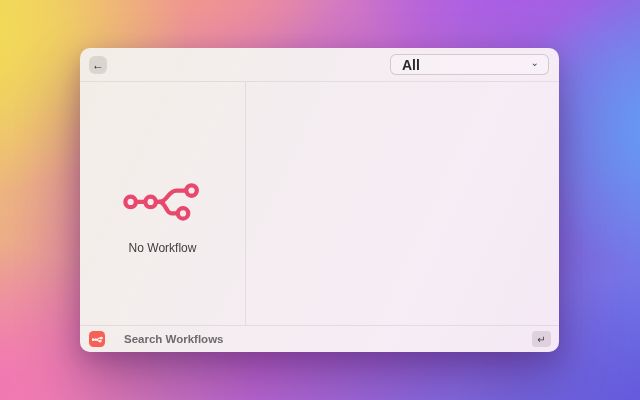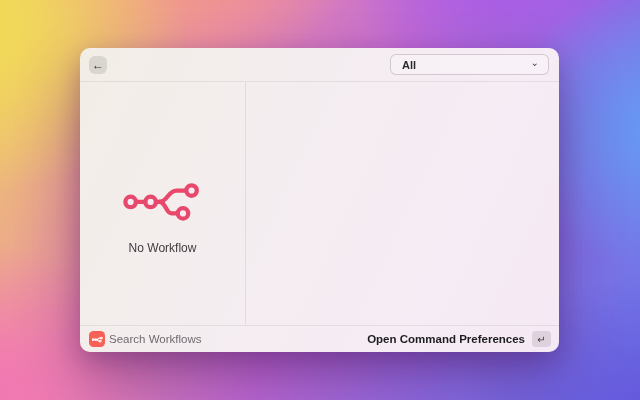--- a/index.html
+++ b/index.html
@@ -35,38 +35,38 @@
     display: flex; align-items: center; justify-content: center;
     font-size: 12px; color: #2c2c2e; cursor: pointer;
   }
   .dropdown {
     width: 159px; height: 21px; border-radius: 6px;
     border: 1px solid rgba(0,0,0,0.16);
     background: rgba(255,255,255,0.25);
     display: flex; align-items: center; justify-content: space-between;
     padding: 0 9px 0 11px; cursor: pointer;
   }
-  .dropdown-value { font-size: 11px; font-weight: 700; color: #28282a; }
+  .dropdown-value { font-size: 14px; font-weight: 700; color: #28282a; }
   .dropdown-chevron { font-size: 10px; color: #48484a; line-height: 1; margin-top: -3px; }
   .content { flex: 1 1 auto; display: flex; min-height: 0; }
   .left-panel {
     width: 166px; flex: 0 0 auto;
     border-right: 1px solid rgba(0,0,0,0.07);
     display: flex; align-items: center; justify-content: center;
   }
   .right-panel { flex: 1 1 auto; }
   .empty-state { display: flex; flex-direction: column; align-items: center; transform: translateY(13px); }
   .empty-state-label { margin-top: 18px; font-size: 12px; color: #3f3d40; }
   .footer {
     height: 27px; flex: 0 0 auto;
     border-top: 1px solid rgba(0,0,0,0.07);
     display: flex; align-items: center; justify-content: space-between;
     padding: 0 8px 0 9px;
   }
-  .footer-left { display: flex; align-items: center; gap: 4px; }
+  .footer-left { display: flex; align-items: center; gap: 19px; font-weight: bold; }
   .command-icon {
     width: 16px; height: 16px; border-radius: 4.5px;
     background: #f76055;
     display: flex; align-items: center; justify-content: center;
   }
   .command-label { font-size: 11.5px; color: #6e6a6e; }
   .footer-right { display: flex; align-items: center; gap: 7px; cursor: pointer; }
   .action-label { font-size: 11.5px; font-weight: 700; color: #1d1d1f; }
   .key-badge {
     width: 19px; height: 16px; border-radius: 4px;
@@ -125,20 +125,19 @@
             <circle cx="8" cy="24" r="6"></circle>
             <circle cx="29" cy="24" r="6"></circle>
             <circle cx="72" cy="12" r="6"></circle>
             <circle cx="63" cy="36" r="6"></circle>
           </g>
         </svg>
       </div>
       <span class="command-label">Search Workflows</span>
     </div>
     <div class="footer-right">
-      <span class="action-label">Open Command Preferences</span>
       <span class="key-badge">
         <span>↵</span>
       </span>
     </div>
   </div>
 
 </div>
 
 </body></html>

